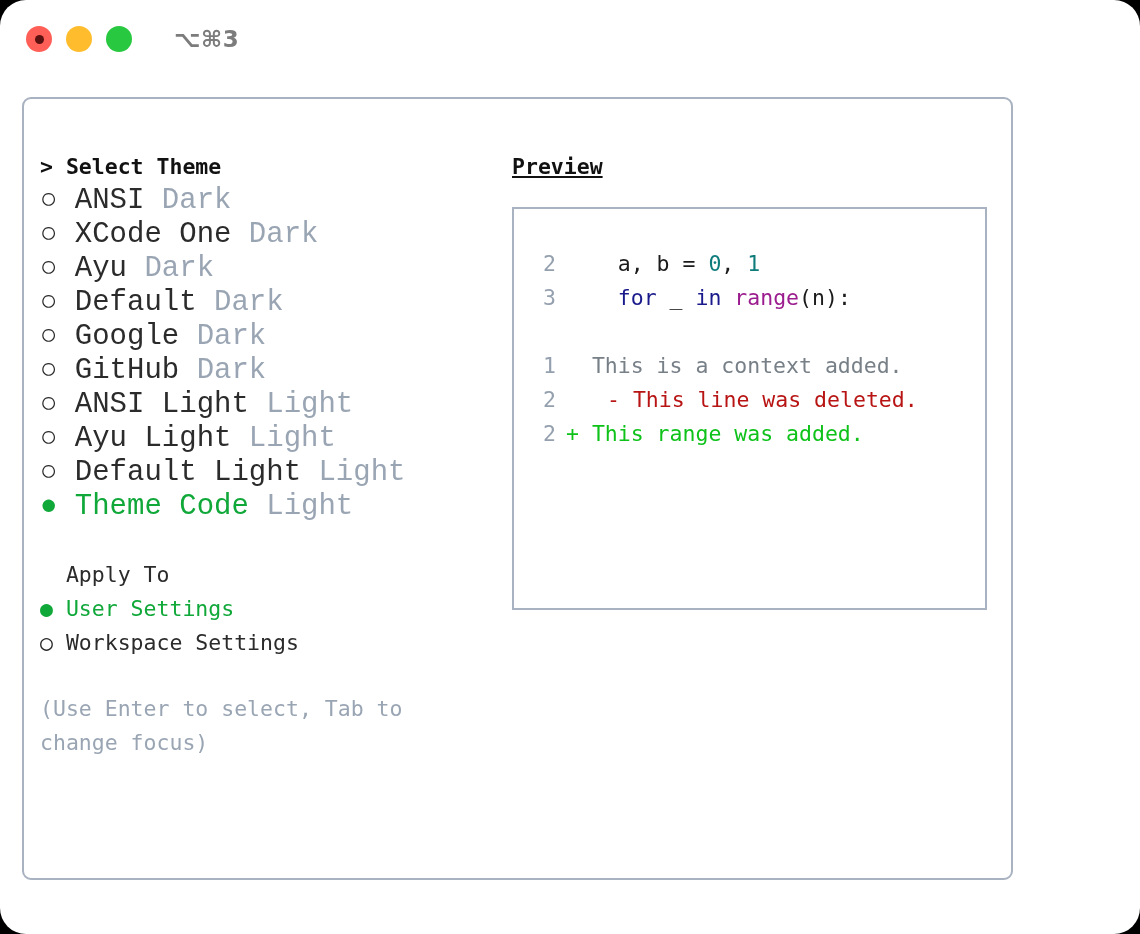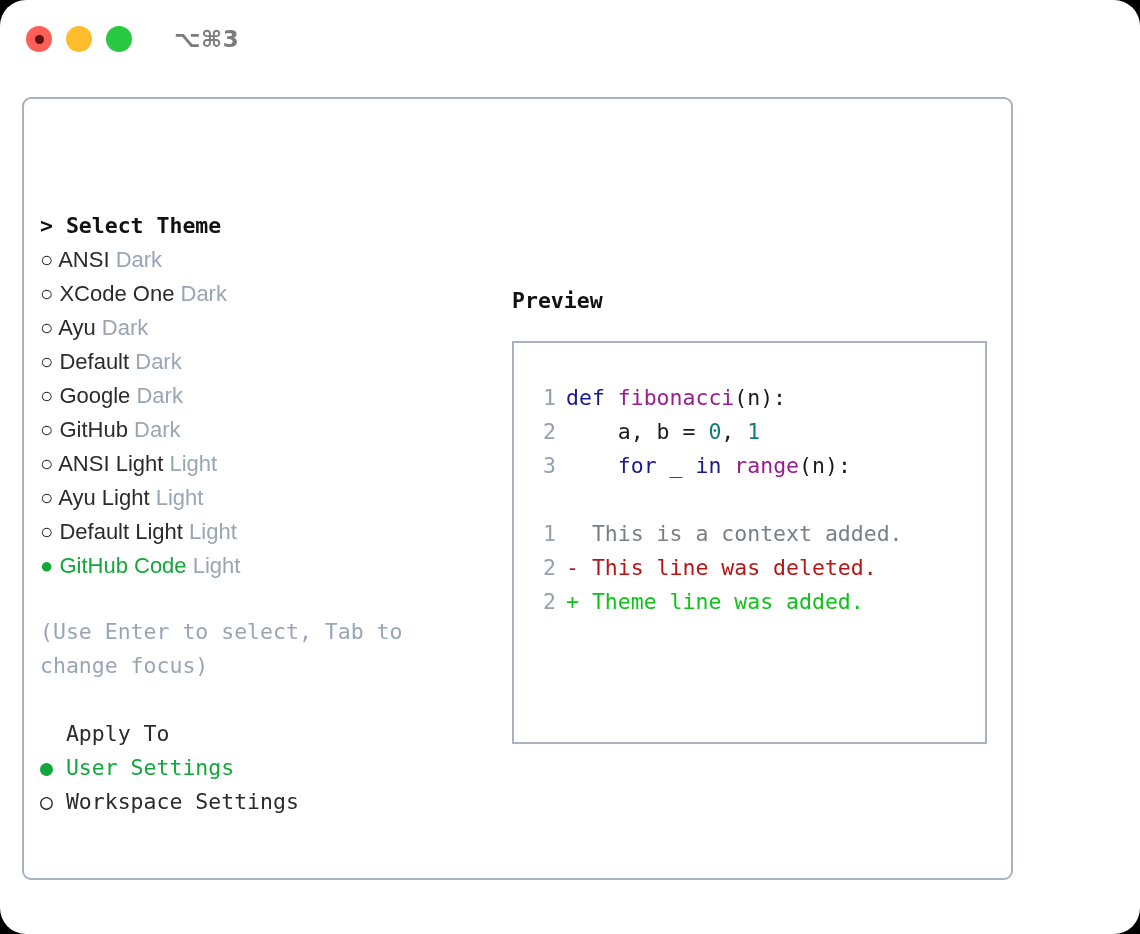--- a/index.html
+++ b/index.html
@@ -60,38 +60,37 @@
     border: 2px solid #a8b2c0;
     border-radius: 9px;
     background: #ffffff;
   }
 
   #columns {
     position: absolute;
     left: 0; top: 0;
     width: 100%; height: 100%;
     display: flex;
-    align-items: center;
   }
 
   .col-left  { width: 478px; padding: 51px 0 0 16px; }
   .col-right { flex: 1; padding: 51px 0 0 0; }
 
   
   #select-theme-header {
     font-family: "DejaVu Sans Mono", monospace;
     font-size: 21.5px;
     line-height: 34px;
     font-weight: 700;
     color: #111111;
     white-space: pre;
   }
   .theme-row {
-    font-family: Liberation Sans, sans-serif;
-    font-size: 22px;
+    font-family: Liberation Mono, monospace;
+    font-size: 29px;
     line-height: 34px;
     white-space: pre;
     color: #2b2b2b;
   }
   .theme-row .marker { color: #2b2b2b; }
   .theme-row .name   { color: #2b2b2b; }
   .theme-row .tag    { color: #9aa5b4; }
   .theme-row.selected .marker,
   .theme-row.selected .name { color: #11a83a; }
   .theme-row.selected .tag  { color: #9aa5b4; }
@@ -127,20 +126,21 @@
   }
 
   
   #preview-header {
     font-family: "DejaVu Sans Mono", monospace;
     font-size: 21.5px;
     line-height: 34px;
     font-weight: 700;
     color: #111111;
     margin-left: 10px;
+    text-decoration: underline;
   }
   #code-panel {
     margin-top: 23px;
     margin-left: 10px;
     width: 475px;
     height: 403px;
     border: 2px solid #a8b2c0;
     background: #ffffff;
     padding: 38px 0 0 16px;
   }
@@ -159,21 +159,21 @@
     margin-right: 10px;
   }
   .blank-line { height: 34px; }
 
   .tok-kw   { color: #1a1a8c; }
   .tok-fn   { color: #9b1c8e; }
   .tok-num  { color: #0e7c7b; }
   .tok-pl   { color: #1b1b1b; }
 
   .diff-context { color: #777f87; }
-  .diff-del     { color: #b81414; }
+  .diff-del     { color: #b81414; margin-left: 41px; }
   .diff-add     { color: #0ec21a; }
 </style>
 </head>
 <body>
 
 <div id="window">
 
   <div id="titlebar">
     <div class="lights">
       <div class="light" style="background:#ff5f57;">
@@ -195,47 +195,46 @@
         <div id="theme-list">
             <div class="theme-row"><span class="marker">○ </span><span class="name">ANSI</span><span class="tag"> Dark</span></div>
             <div class="theme-row"><span class="marker">○ </span><span class="name">XCode One</span><span class="tag"> Dark</span></div>
             <div class="theme-row"><span class="marker">○ </span><span class="name">Ayu</span><span class="tag"> Dark</span></div>
             <div class="theme-row"><span class="marker">○ </span><span class="name">Default</span><span class="tag"> Dark</span></div>
             <div class="theme-row"><span class="marker">○ </span><span class="name">Google</span><span class="tag"> Dark</span></div>
             <div class="theme-row"><span class="marker">○ </span><span class="name">GitHub</span><span class="tag"> Dark</span></div>
             <div class="theme-row"><span class="marker">○ </span><span class="name">ANSI Light</span><span class="tag"> Light</span></div>
             <div class="theme-row"><span class="marker">○ </span><span class="name">Ayu Light</span><span class="tag"> Light</span></div>
             <div class="theme-row"><span class="marker">○ </span><span class="name">Default Light</span><span class="tag"> Light</span></div>
-            <div class="theme-row selected"><span class="marker">● </span><span class="name">GitHub Code</span><span class="tag"> Light</span></div>
+            <div class="theme-row selected"><span class="marker">● </span><span class="name">Theme Code</span><span class="tag"> Light</span></div>
           </div>
-
-        <div id="hint">(Use Enter to select, Tab to change focus)</div>
 
         <div id="apply-to-group">
           <div id="apply-to-header">  Apply To</div>
           <div id="apply-to-list">
               <div class="apply-row selected"><span class="marker">● </span><span class="name">User Settings</span></div>
               <div class="apply-row"><span class="marker">○ </span><span class="name">Workspace Settings</span></div>
             </div>
         </div>
+
+        <div id="hint">(Use Enter to select, Tab to change focus)</div>
       </div>
 
       <div class="col-right">
         <div id="preview-header">Preview</div>
 
         <div id="code-panel">
           <div id="code-block">
-              <div class="code-line"><span class="lineno">1</span><span class="tok-kw">def </span><span class="tok-fn">fibonacci</span><span class="tok-pl">(n):</span></div>
               <div class="code-line"><span class="lineno">2</span><span class="tok-pl">    a, b = </span><span class="tok-num">0</span><span class="tok-pl">, </span><span class="tok-num">1</span></div>
               <div class="code-line"><span class="lineno">3</span><span class="tok-pl">    </span><span class="tok-kw">for</span><span class="tok-pl"> _ </span><span class="tok-kw">in</span><span class="tok-pl"> </span><span class="tok-fn">range</span><span class="tok-pl">(n):</span></div>
             </div>
           <div class="blank-line"></div>
           <div id="diff-block">
               <div class="code-line"><span class="lineno">1</span><span class="diff-context"><span>  </span><span>This is a context added.</span></span></div>
               <div class="code-line"><span class="lineno">2</span><span class="diff-del"><span>- </span><span>This line was deleted.</span></span></div>
-              <div class="code-line"><span class="lineno">2</span><span class="diff-add"><span>+ </span><span>Theme line was added.</span></span></div>
+              <div class="code-line"><span class="lineno">2</span><span class="diff-add"><span>+ </span><span>This range was added.</span></span></div>
             </div>
         </div>
       </div>
 
     </div>
   </div>
 </div>
 
 </body></html>

